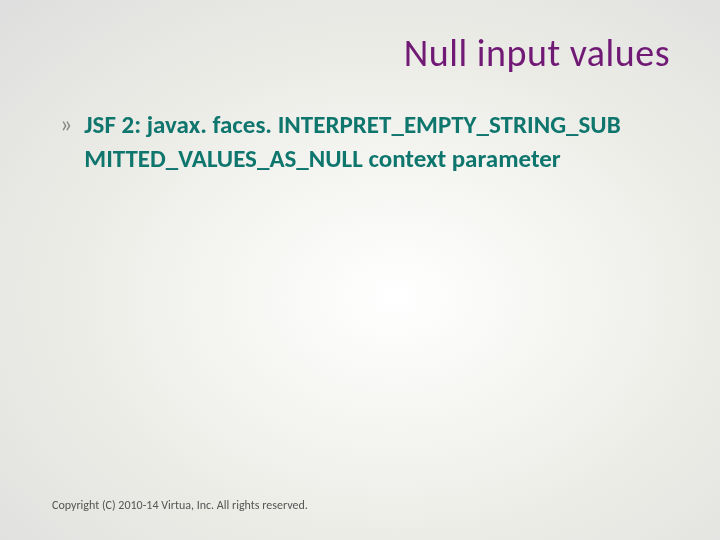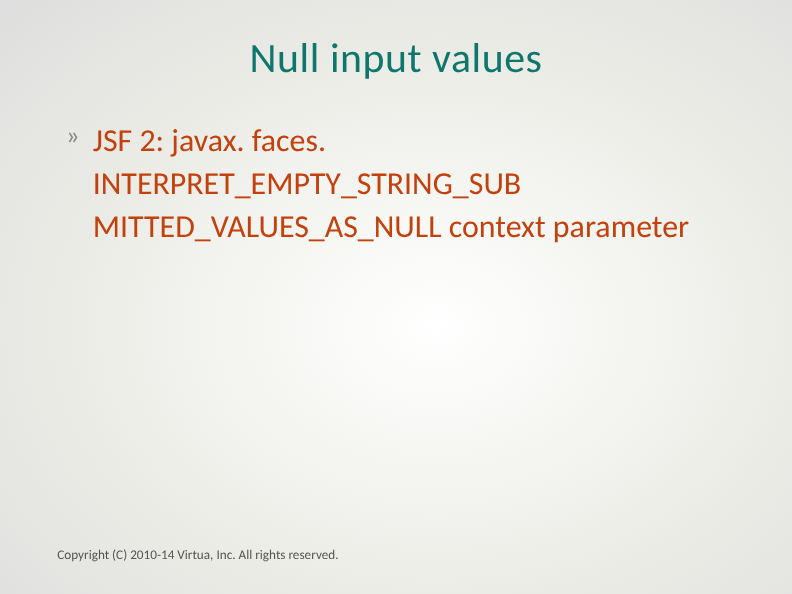--- a/index.html
+++ b/index.html
@@ -17,44 +17,44 @@
     }
     .slide {
       width: 100%;
       height: 100%;
       padding: 30px 50px 30px 50px;
       position: relative;
     }
     .title {
       font-size: 38px;
       font-weight: 400;
-      color: #0f766e;
-      text-align: center;
+      color: #701a75;
+      text-align: right;
       margin-bottom: 32px;
       letter-spacing: 0.5px;
     }
     .content {
       padding-left: 10px;
     }
     .bullet-item {
       display: flex;
       align-items: flex-start;
       gap: 12px;
     }
     .bullet-marker {
       font-size: 24px;
       color: #888;
       line-height: 1.3;
       flex-shrink: 0;
     }
     .bullet-text {
-      font-size: 29px;
-      color: #c2410c;
+      font-size: 25px;
+      color: #0f766e;
       line-height: 1.35;
-      font-weight: 400;
+      font-weight: 700;
     }
     .footer {
       position: absolute;
       bottom: 28px;
       left: 52px;
       font-size: 12px;
       color: #555;
     }
   </style>
 </head>

